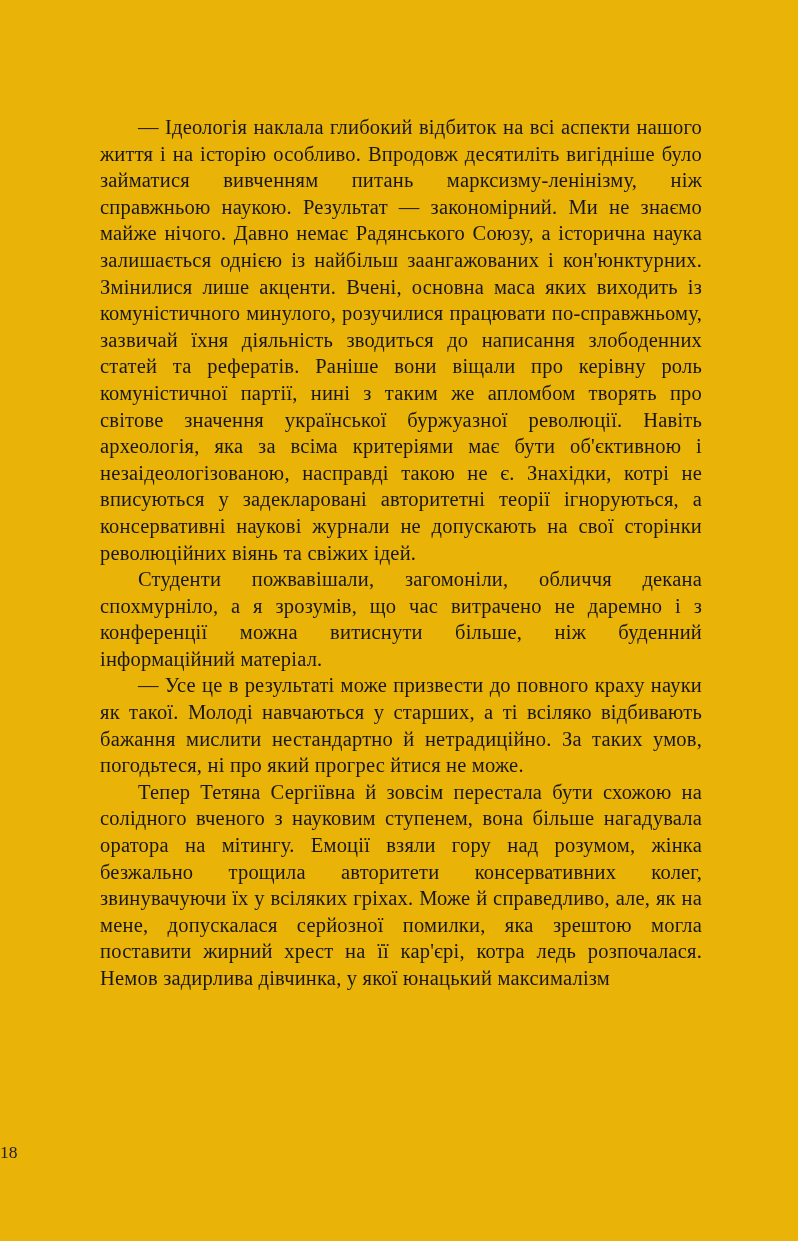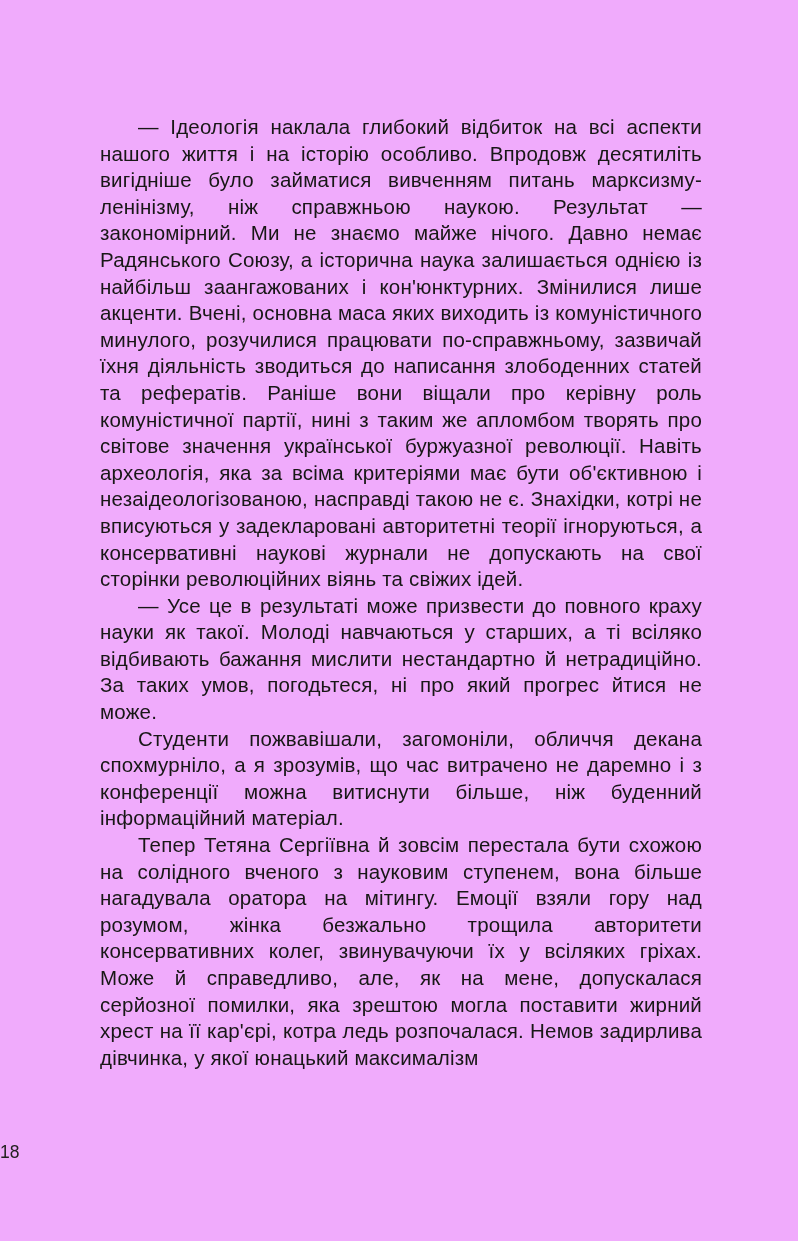--- a/index.html
+++ b/index.html
@@ -5,23 +5,23 @@
     html, body {
       margin: 0;
       padding: 0;
       background: #ffffff;
     }
     .page {
       position: relative;
       width: 798px;
       height: 1241px;
       margin: 0 auto;
-      background: #f0abfc;
+      background: #eab308;
       color: #181716;
-      font-family: Liberation Sans, sans-serif;
+      font-family: Liberation Serif, serif;
       overflow: hidden;
     }
     .text-block {
       position: absolute;
       left: 100px;
       top: 114px;
       width: 602px;
       font-size: 20.5px;
       line-height: 26.6px;
       text-align: justify;
@@ -42,18 +42,18 @@
       font-size: 17.5px;
       color: #22211f;
     }
   </style>
 </head>
 <body>
 
 <div class="page">
   <div class="text-block">
     <p class="para">— Ідеологія наклала глибокий відбиток на всі аспекти нашого життя і на історію особливо. Впродовж десятиліть вигідніше було займатися вивченням питань марксизму-ленінізму, ніж справжньою наукою. Результат — закономірний. Ми не знаємо майже нічого. Давно немає Радянського Союзу, а історична наука залишається однією із найбільш заангажованих і кон'юнктурних. Змінилися лише акценти. Вчені, основна маса яких виходить із комуністичного минулого, розучилися працювати по-справжньому, зазвичай їхня діяльність зводиться до написання злободенних статей та рефератів. Раніше вони віщали про керівну роль комуністичної партії, нині з таким же апломбом творять про світове значення української буржуазної революції. Навіть археологія, яка за всіма критеріями має бути об'єктивною і незаідеологізованою, насправді такою не є. Знахідки, котрі не вписуються у задекларовані авторитетні теорії ігноруються, а консервативні наукові журнали не допускають на свої сторінки революційних віянь та свіжих ідей.</p>
+    <p class="para">Студенти пожвавішали, загомоніли, обличчя декана спохмурніло, а я зрозумів, що час витрачено не даремно і з конференції можна витиснути більше, ніж буденний інформаційний матеріал.</p>
     <p class="para">— Усе це в результаті може призвести до повного краху науки як такої. Молоді навчаються у старших, а ті всіляко відбивають бажання мислити нестандартно й нетрадиційно. За таких умов, погодьтеся, ні про який прогрес йтися не може.</p>
-    <p class="para">Студенти пожвавішали, загомоніли, обличчя декана спохмурніло, а я зрозумів, що час витрачено не даремно і з конференції можна витиснути більше, ніж буденний інформаційний матеріал.</p>
     <p class="para">Тепер Тетяна Сергіївна й зовсім перестала бути схожою на солідного вченого з науковим ступенем, вона більше нагадувала оратора на мітингу. Емоції взяли гору над розумом, жінка безжально трощила авторитети консервативних колег, звинувачуючи їх у всіляких гріхах. Може й справедливо, але, як на мене, допускалася серйозної помилки, яка зрештою могла поставити жирний хрест на її кар'єрі, котра ледь розпочалася. Немов задирлива дівчинка, у якої юнацький максималізм</p>
   </div>
   <div class="page-number">18</div>
 </div>
 
 </body></html>

